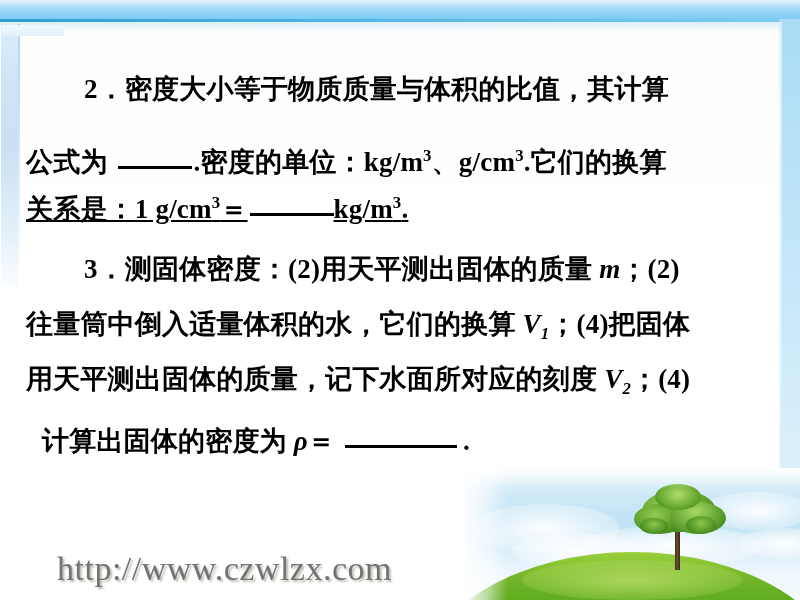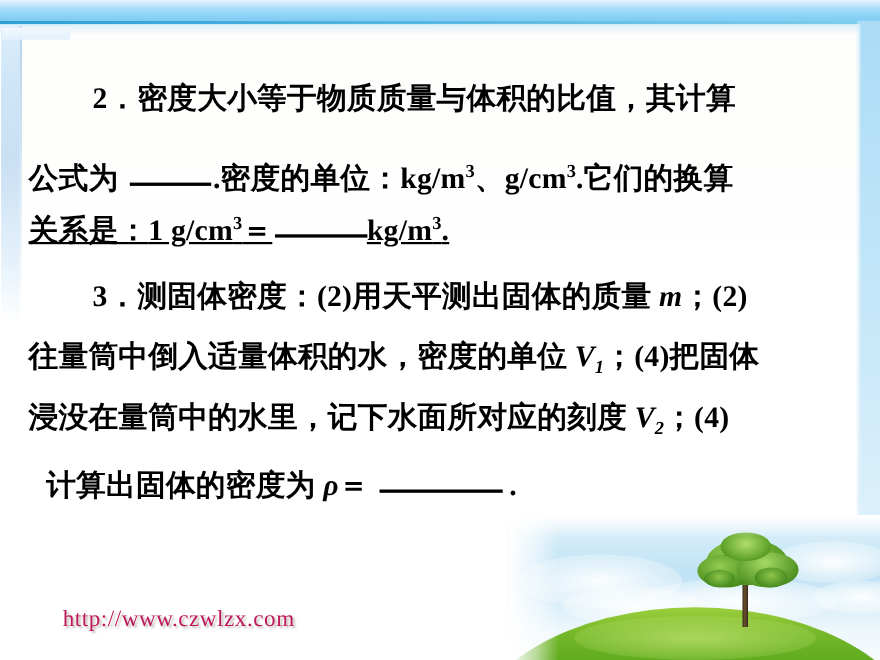--- a/index.html
+++ b/index.html
@@ -186,22 +186,22 @@
   #l4 { position: absolute; left: 0;   top: 180px;}
   #l5 { position: absolute; left: 0;   top: 235px;}
   #l6 { position: absolute; left: 0;   top: 290px;}
   #l7 { position: absolute; left: 16px;   top: 352px;}
 
   
   .footer-url {
     position: absolute;
     left: 57px; top: 550px;
     font-family: "Liberation Serif", "DejaVu Serif", serif;
-    font-size: 21px;
-    color: #be185d;
+    font-size: 34px;
+    color: #737373;
     letter-spacing: 0.5px;
     text-shadow: 2px 2px 2px rgba(120,110,90,0.45);
   }
 </style>
 </head>
 <body>
 
 <div id="slide">
 
   <div class="content-wash"></div>
@@ -246,25 +246,25 @@
 
     <div class="line" id="l3">
       <span>关系是：</span><span class="latin"><span>1 g/cm</span><sup>3</sup></span><span class="latin">＝</span><span class="blank blank-b"></span><span class="latin"><span>kg/m</span><sup>3</sup></span><span class="latin">.</span>
     </div>
 
     <div class="line indent" id="l4">
       <span class="latin">3．</span><span>测固体密度：(2)用天平测出固体的质量 </span><span class="ital">m</span><span>；(2)</span>
     </div>
 
     <div class="line" id="l5">
-      <span>往量筒中倒入适量体积的水，密度的单位 </span><span class="ital"><span>V</span><sub>1</sub></span><span>；(4)把固体</span>
+      <span>往量筒中倒入适量体积的水，它们的换算 </span><span class="ital"><span>V</span><sub>1</sub></span><span>；(4)把固体</span>
     </div>
 
     <div class="line" id="l6">
-      <span>浸没在量筒中的水里，记下水面所对应的刻度 </span><span class="ital"><span>V</span><sub>2</sub></span><span>；(4)</span>
+      <span>用天平测出固体的质量，记下水面所对应的刻度 </span><span class="ital"><span>V</span><sub>2</sub></span><span>；(4)</span>
     </div>
 
     <div class="line" id="l7">
       <span>计算出固体的密度为 </span><span class="ital">ρ</span><span class="latin">＝</span><span class="blank blank-c"></span><span class="latin">.</span>
     </div>
 
   </div>
 
   <div class="footer-url">http://www.czwlzx.com</div>
 

